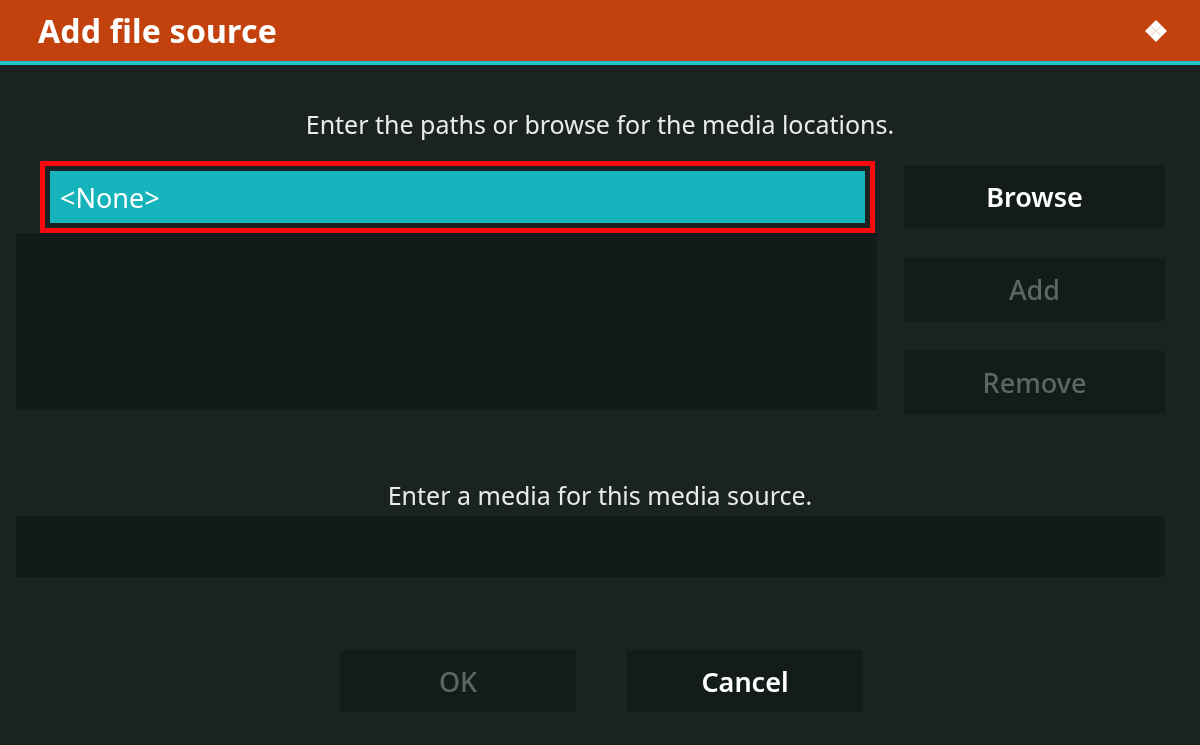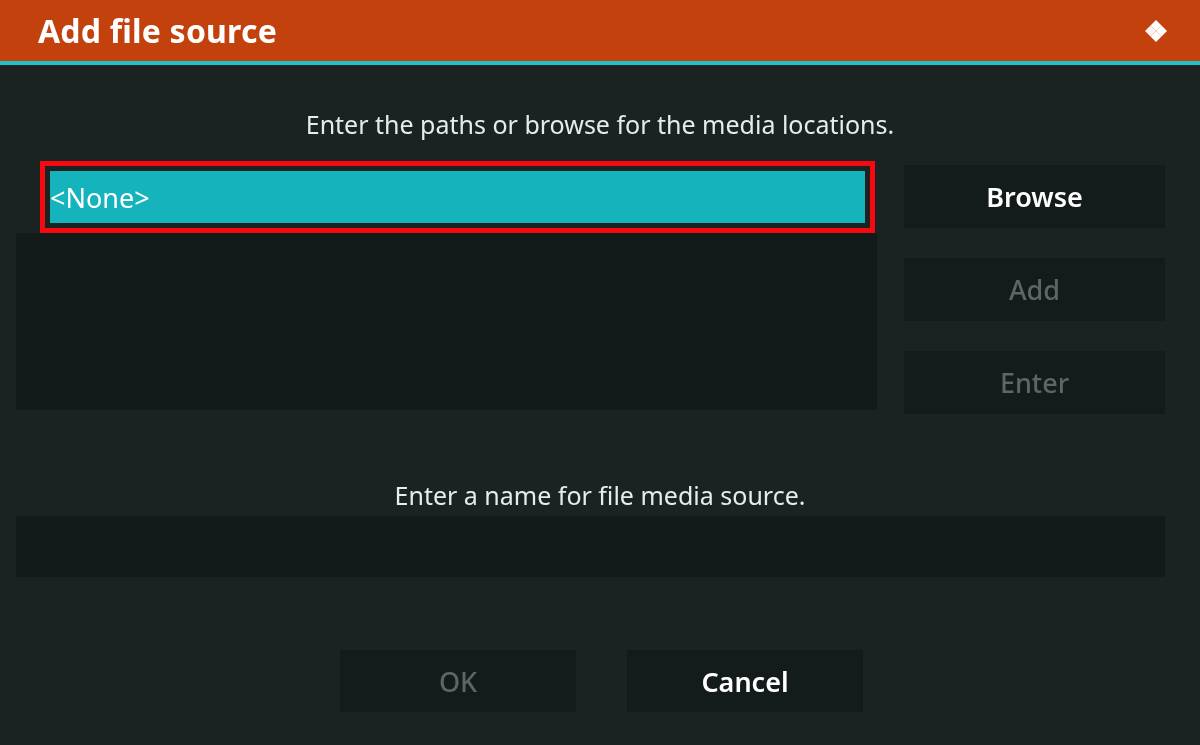--- a/index.html
+++ b/index.html
@@ -41,20 +41,21 @@
       left:40px; top:92px;
       width:835px; height:72px;
       border:5px solid #f70910;
     }
     .path-row {
       position:absolute;
       left:5px; top:5px; right:5px; bottom:5px;
       background:#15b4bd;
       display:flex;
       align-items:center;
+      padding-left:10px;
       color:#ffffff;
       font-size:27px;
       font-weight:400;
     }
     .path-list-empty {
       position:absolute;
       left:16px; top:164px;
       width:861px; height:177px;
       background:#121b19;
     }
@@ -126,24 +127,24 @@
 
   <div class="path-list-empty"></div>
 
   <div class="side-btn btn-add">
     <span>Add</span>
   </div>
   <div class="side-btn btn-browse">
     <span>Browse</span>
   </div>
   <div class="side-btn btn-remove">
-    <span>Enter</span>
+    <span>Remove</span>
   </div>
 
-  <div class="instr instr-name">Enter a name for file media source.</div>
+  <div class="instr instr-name">Enter a media for this media source.</div>
 
   <div class="name-input">
     <span></span>
   </div>
 
   <div class="bottom-btn btn-cancel">
     <span>Cancel</span>
   </div>
   <div class="bottom-btn btn-ok">
     <span>OK</span>

